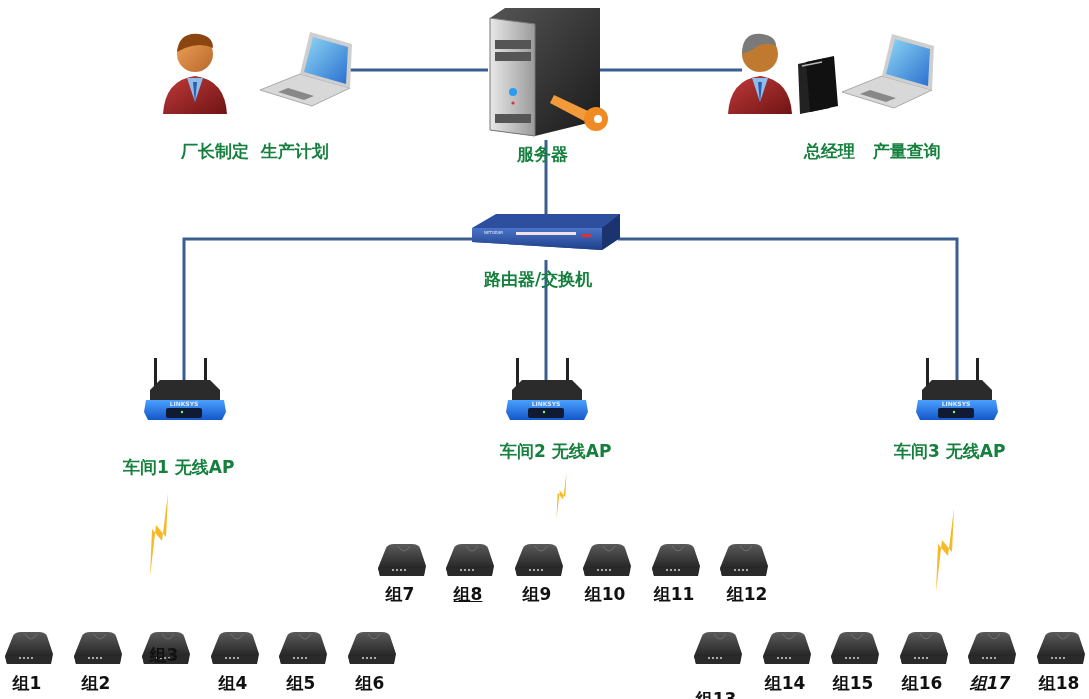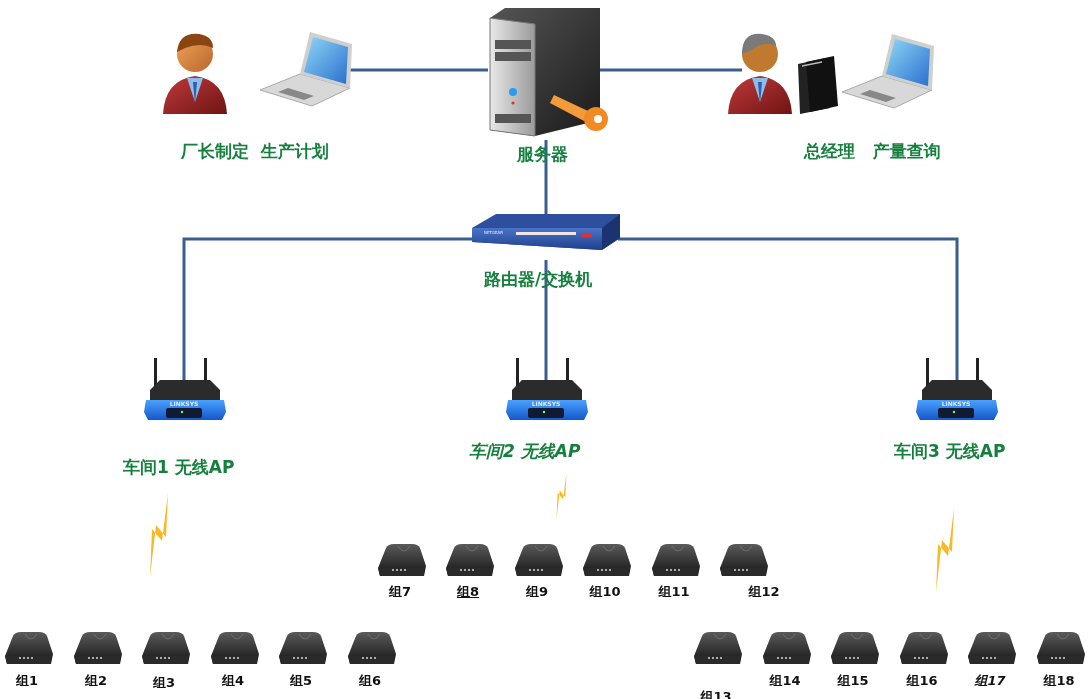--- a/index.html
+++ b/index.html
@@ -1,21 +1,21 @@
 <!DOCTYPE html>
 <html><head>
 <meta charset="utf-8">
 <style>
   html, body { margin: 0; padding: 0; background: #ffffff; }
   body { width: 1089px; height: 699px; position: relative; overflow: hidden;
          font-family: "DejaVu Sans", "Liberation Sans", sans-serif; }
   #diagram { position: absolute; left: 0; top: 0; width: 1089px; height: 699px; }
   .lbl { position: absolute; font-weight: bold; font-size: 17px; color: #15803d;
          white-space: nowrap; letter-spacing: 0px; }
-  .grp-lbl { position: absolute; font-weight: bold; font-size: 13px; color: #111;
+  .grp-lbl { position: absolute; font-weight: bold; font-size: 17px; color: #111;
              white-space: nowrap; transform: translateX(-50%); }
 </style>
 </head>
 <body>
 
 <svg id="diagram" viewBox="0 0 1089 699" xmlns="http://www.w3.org/2000/svg">
   <defs>
     <linearGradient id="gSuit" x1="0" y1="0" x2="1" y2="1">
       <stop offset="0" stop-color="#c23a3a"></stop>
         <stop offset="1" stop-color="#6e1414"></stop>
@@ -172,33 +172,33 @@
   <use href="#terminal" x="990" y="650"></use>
   <use href="#terminal" x="1059" y="650"></use>
 </svg>
 
 <div class="lbl" style="left:181px; top:140px; white-space:pre;">厂长制定  生产计划</div>
 <div class="lbl" style="left:517px; top:143px;text-align:center;">服务器</div>
 <div class="lbl" style="left:804px; top:140px; white-space:pre;">总经理   产量查询</div>
 <div class="lbl" style="left:484px; top:268px;">路由器/交换机</div>
 
 <div class="lbl" style="left:123px; top:456px;">车间1 无线AP</div>
-<div class="lbl" style="left:469px; top:440px;font-style:italic;">车间2 无线AP</div>
+<div class="lbl" style="left:500px; top:440px;">车间2 无线AP</div>
 <div class="lbl" style="left:894px; top:440px;">车间3 无线AP</div>
 
 <div class="grp-lbl" style="left:400px; top:583px;">组7</div>
 <div class="grp-lbl" style="left:468px; top:583px;text-decoration:underline;">组8</div>
 <div class="grp-lbl" style="left:537px; top:583px;">组9</div>
 <div class="grp-lbl" style="left:605px; top:583px;">组10</div>
 <div class="grp-lbl" style="left:674px; top:583px;">组11</div>
-<div class="grp-lbl" style="left:764px; top:583px;">组12</div>
+<div class="grp-lbl" style="left:747px; top:583px;">组12</div>
 
 <div class="grp-lbl" style="left:27px; top:672px;">组1</div>
 <div class="grp-lbl" style="left:96px; top:672px;">组2</div>
-<div class="grp-lbl" style="left:164px; top:644px;margin-top:30px;">组3</div>
+<div class="grp-lbl" style="left:164px; top:644px;">组3</div>
 <div class="grp-lbl" style="left:233px; top:672px;">组4</div>
 <div class="grp-lbl" style="left:301px; top:672px;">组5</div>
 <div class="grp-lbl" style="left:370px; top:672px;">组6</div>
 
 <div class="grp-lbl" style="left:716px; top:688px;">组13</div>
 <div class="grp-lbl" style="left:785px; top:672px;">组14</div>
 <div class="grp-lbl" style="left:853px; top:672px;">组15</div>
 <div class="grp-lbl" style="left:922px; top:672px;">组16</div>
 <div class="grp-lbl" style="left:990px; top:672px;font-style:italic;">组17</div>
 <div class="grp-lbl" style="left:1059px; top:672px;text-align:right;">组18</div>

